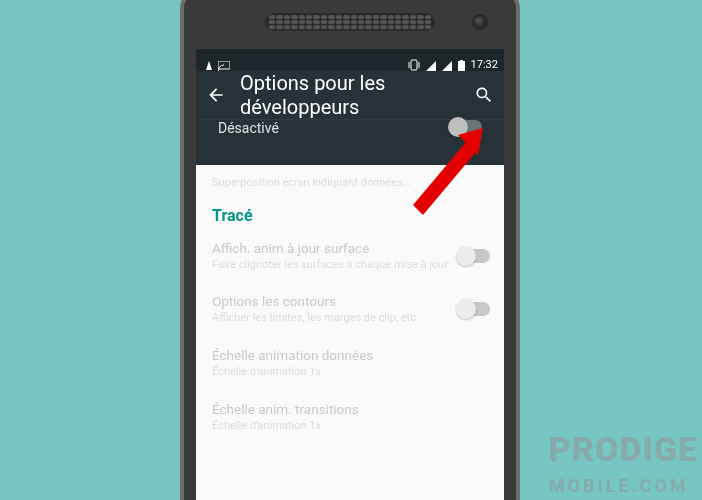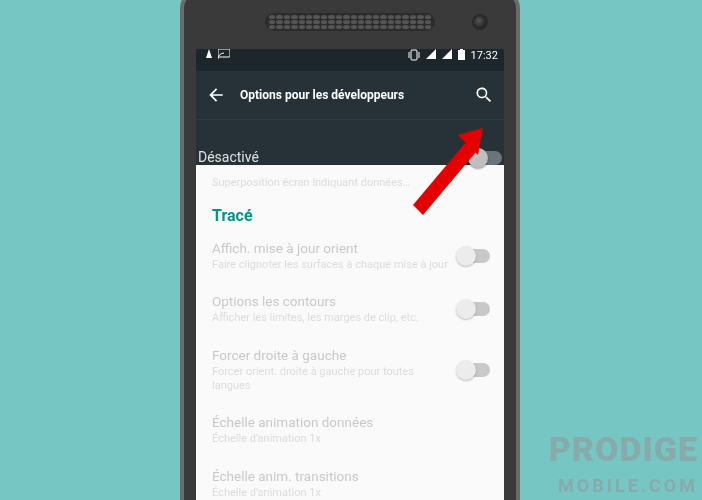--- a/index.html
+++ b/index.html
@@ -43,35 +43,35 @@
   }
 
   .screen {
     position: absolute; left: 12px; right: 12px; top: 55px; bottom: 0;
     background: #fafafa;
     overflow: hidden;
   }
 
   .status-bar {
     height: 22px; background: #1d272b; color: #fff;
-    display: flex; align-items: flex-start; justify-content: flex-end;
+    display: flex; align-items: flex-end; justify-content: flex-end;
     padding: 0 6px; gap: 6px; font-size: 11px;
   }
   .status-bar .left-ic { margin-right: auto; display: flex; gap: 4px; align-items: center; padding-left: 2px;}
   .status-bar svg { display: block; }
 
   .app-bar {
     height: 48px; background: #263238; color: #fff;
     display: flex; align-items: center; padding: 0 10px; gap: 14px;
   }
-  .app-bar .title { flex: 1; font-size: 12px; font-weight: 700; }
+  .app-bar .title { flex: 1; font-size: 20px; font-weight: 400; }
 
   .master-row {
     height: 46px; background: #263238; color: #e0e0e0;
-    display: flex; align-items: flex-end; padding: 0 2px;
+    display: flex; align-items: flex-start; padding: 0 22px;
     border-top: 1px solid rgba(255,255,255,.05);
   }
   .master-row .lbl { flex: 1; font-size: 14px; }
 
   .toggle {
     width: 32px; height: 14px; border-radius: 8px;
     background: #6b7478; position: relative;
   }
   .toggle .knob {
     position: absolute; left: -2px; top: -3px;
@@ -98,21 +98,21 @@
   .arrow {
     position: absolute; left: 388px; top: 120px;
     width: 120px; height: 120px; pointer-events: none;
   }
 
   .watermark {
     position: absolute; right: 4px; bottom: 6px;
     color: rgba(150,150,150,.55);
     font-family: Impact, 'Arial Black', sans-serif;
     letter-spacing: 1px;
-    text-align: right;
+    text-align: left;
     line-height: .9;
     user-select: none;
   }
   .watermark .l1 { font-size: 34px; font-weight: 900; }
   .watermark .l2 { font-size: 18px; font-weight: 700; letter-spacing: 3px; margin-top: 13px; }
 </style>
 </head>
 <body>
 
 <div class="phone-outer">
@@ -241,40 +241,31 @@
           <div class="txt">
               <div class="t2">Superposition écran indiquant données…</div>
             </div>
         </div>
 
         <div class="section-header">Tracé</div>
 
         <div id="items-host">
             <div class="item">
               <div class="txt">
-                <div class="t1">Affich. mise à jour orient</div>
+                <div class="t1">Affich. anim à jour surface</div>
                 <div class="t2">Faire clignoter les surfaces à chaque mise à jour</div>
               </div>
               <div class="toggle light">
                 <div class="knob"></div>
               </div>
             </div>
             <div class="item">
               <div class="txt">
                 <div class="t1">Options les contours</div>
                 <div class="t2">Afficher les limites, les marges de clip, etc.</div>
-              </div>
-              <div class="toggle light">
-                <div class="knob"></div>
-              </div>
-            </div>
-            <div class="item">
-              <div class="txt">
-                <div class="t1">Forcer droite à gauche</div>
-                <div class="t2">Forcer orient. droite à gauche pour toutes langues</div>
               </div>
               <div class="toggle light">
                 <div class="knob"></div>
               </div>
             </div>
             <div class="item">
               <div class="txt">
                 <div class="t1">Échelle animation données</div>
                 <div class="t2">Échelle d'animation 1x</div>
               </div>

